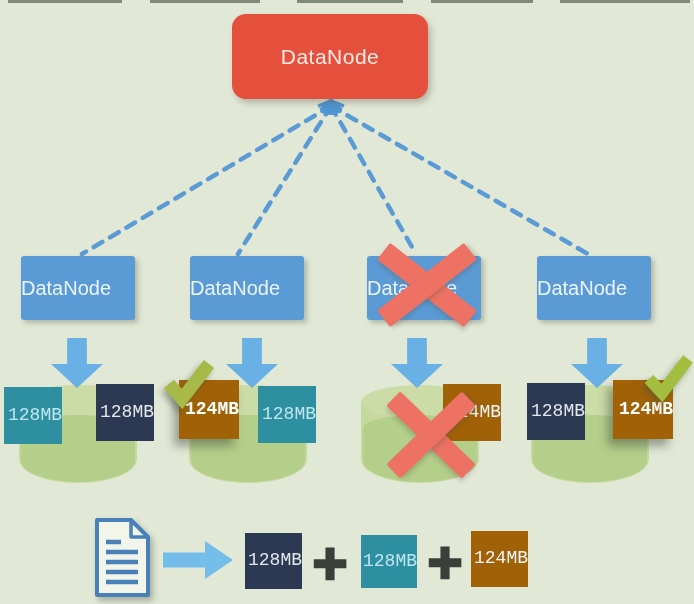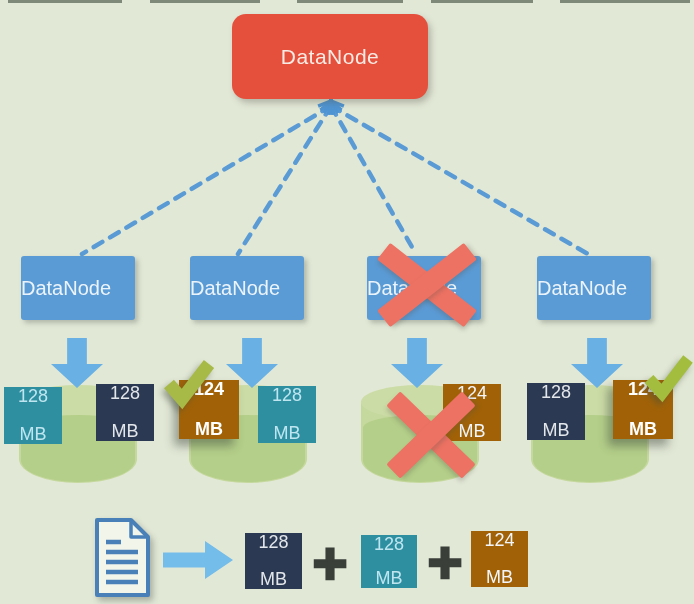--- a/index.html
+++ b/index.html
@@ -43,22 +43,22 @@
   .cyl-top{position:absolute; left:0; top:0; width:100%; height:34px;
     background:#ccdca6; border-radius:50%;}
   .cyl-body{position:absolute; left:0; top:16px; right:0; bottom:0;
     background:#c5d89d; border-radius:0 0 50% 50% / 0 0 24px 24px;}
   .cyl-liquid{position:absolute; left:2px; right:2px; top:30px; bottom:1px;
     background:#b4cf89; border-radius:50% 50% 50% 50% / 13px 13px 22px 22px;}
 
   
   .block{
     position:absolute; width:58px; height:57px;
-    display:flex; flex-direction:column; align-items:center; justify-content:space-between;
-    line-height:1.08; z-index:6; font-size:18px;
+    display:flex; flex-direction:row; align-items:center; justify-content:flex-end;
+    line-height:1.08; z-index:6; font-size:18px;font-family:Liberation Mono, monospace;
   }
   .block.teal{background:#2e8fa0; color:#bfe6f0;}
   .block.navy{background:#2b3a52; color:#e3e6ea;}
   .block.blue{background:#a16207; color:#f2f6fb;}
   .block.bold{font-weight:bold; color:#ffffff;
     box-shadow:-5px 7px 9px rgba(55,65,55,.45); width:60px; height:59px;}
 
   
   .xmark{position:absolute; z-index:8;}
   .xmark .bar{

